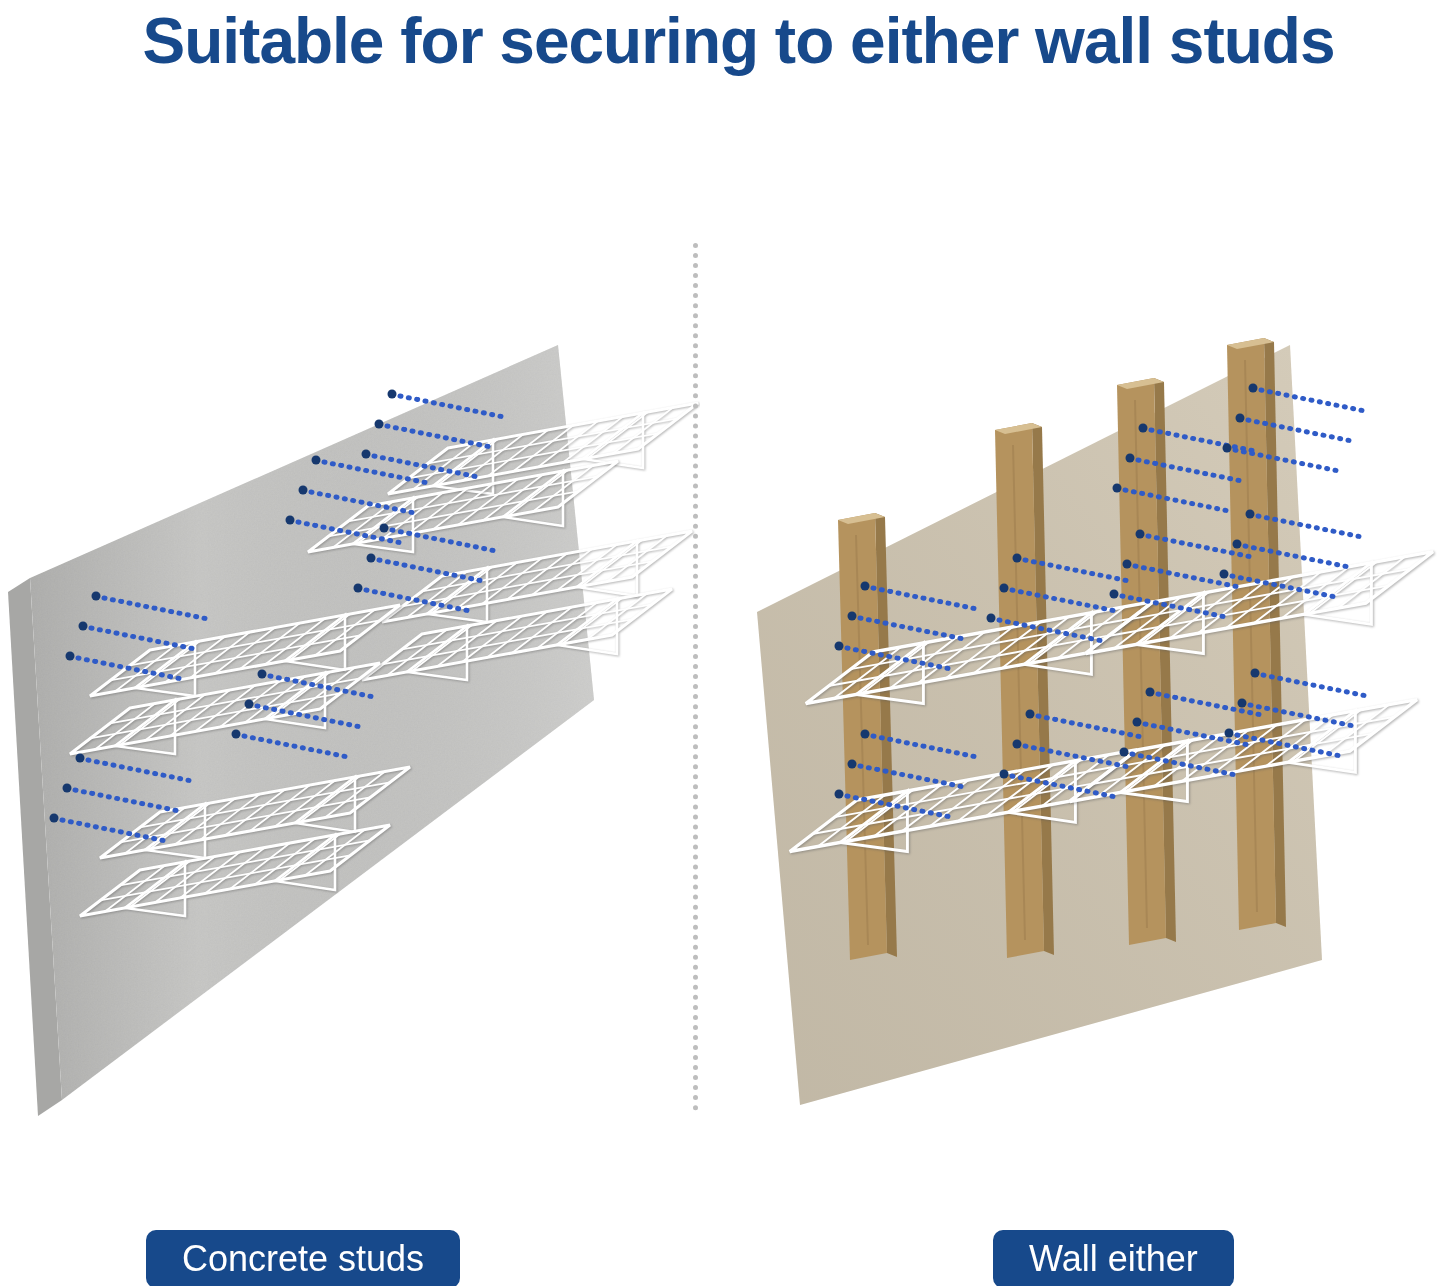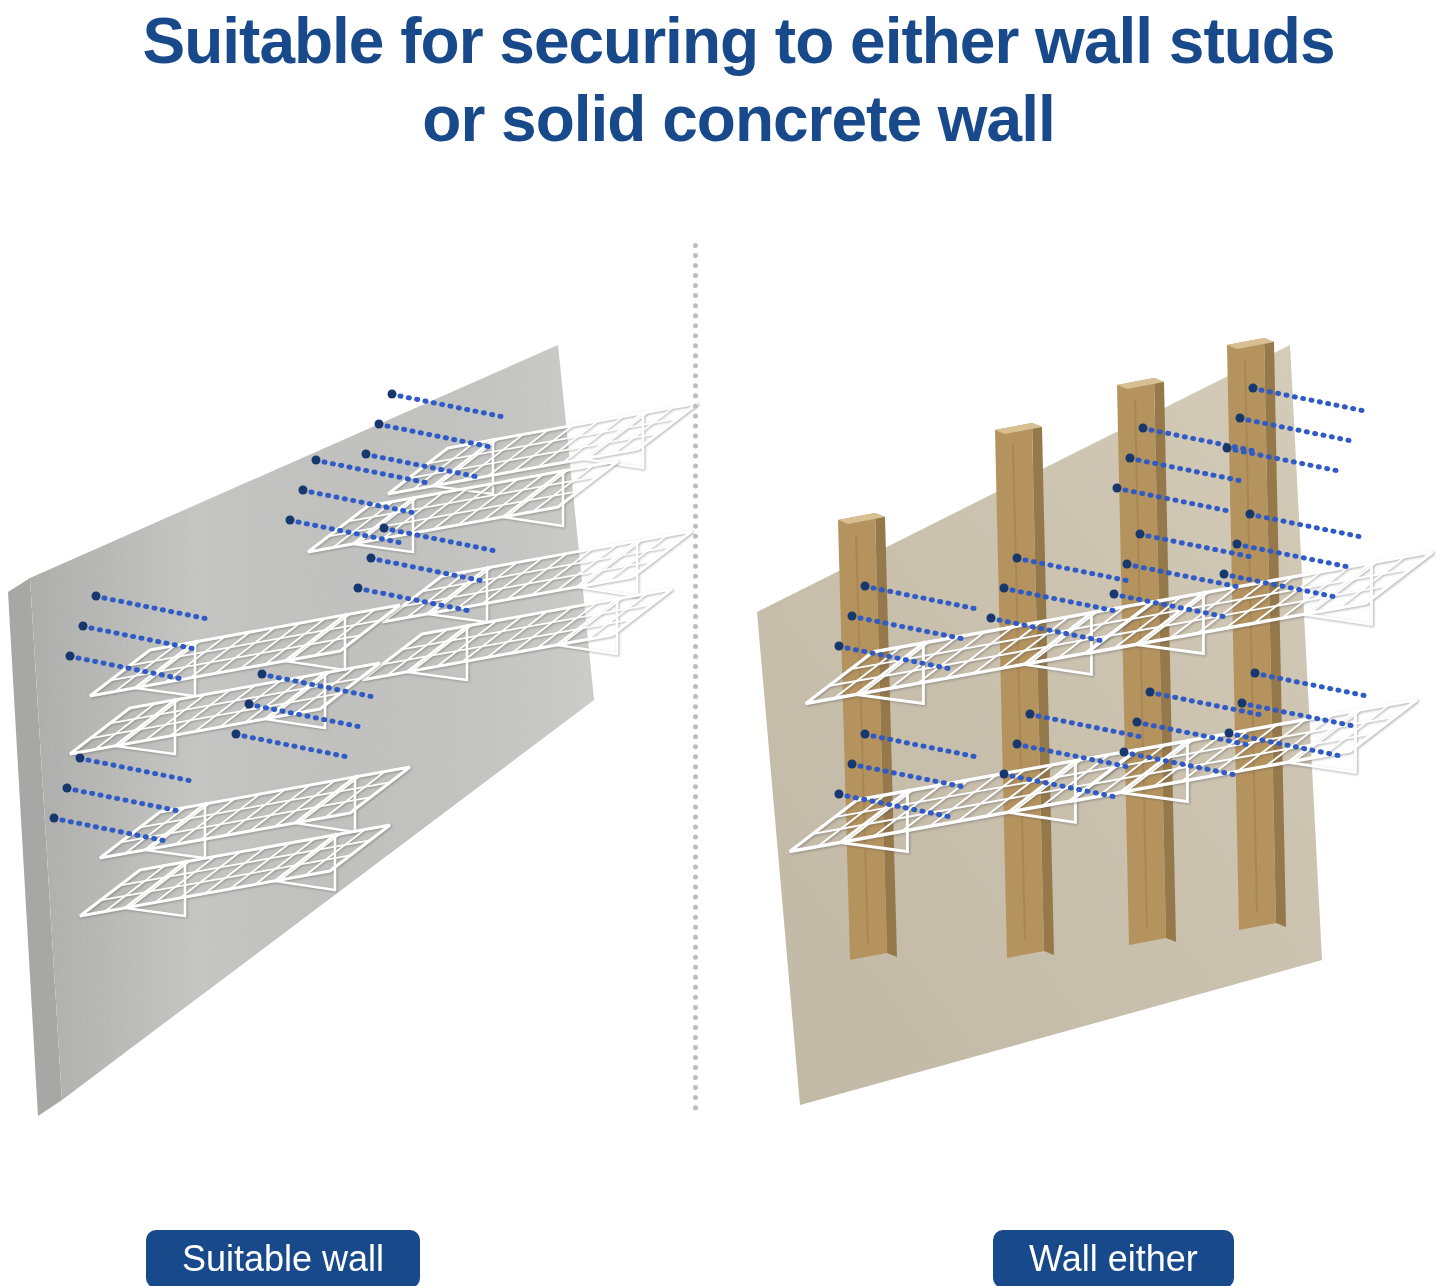--- a/index.html
+++ b/index.html
@@ -20,21 +20,20 @@
   #pill-right{left:993px;min-width:231px;}
   use.shelf{filter:drop-shadow(1px 1.5px 1px rgba(90,90,90,0.45));}
 </style>
 </head>
 <body>
 
 <div class="canvas">
 
   <div class="title">
     <span>Suitable for securing to either wall studs</span>
-    <span>or solid concrete wall</span>
   </div>
 
   <svg id="left-illu" class="illu" width="700" height="820" viewBox="0 0 700 820">
     <defs>
       <filter id="grain" x="0" y="0" width="100%" height="100%">
         <feTurbulence type="fractalNoise" baseFrequency="0.7" numOctaves="2" stitchTiles="stitch"></feTurbulence>
         <feColorMatrix type="matrix" values="0 0 0 0 0.45  0 0 0 0 0.45  0 0 0 0 0.44  0 0 0 0.65 0"></feColorMatrix>
       </filter>
       <linearGradient id="concShade" x1="0" y1="0" x2="1" y2="0">
         <stop offset="0" stop-color="#000000" stop-opacity="0.12"></stop>
@@ -158,19 +157,19 @@
       <use href="#screwset" transform="translate(395,204)"></use>
       <use href="#screwset" transform="translate(505,184)"></use>
       <use href="#screwset" transform="translate(120,404)"></use>
       <use href="#screwset" transform="translate(285,384)"></use>
       <use href="#screwset" transform="translate(405,362)"></use>
       <use href="#screwset" transform="translate(510,343)"></use>
     </g>
   </svg>
 
   <div class="pill" id="pill-left">
-    <span>Suitable wall</span>
+    <span>Concrete studs</span>
   </div>
   <div class="pill" id="pill-right">
     <span>Wall either</span>
   </div>
 
 </div>
 
 </body></html>

